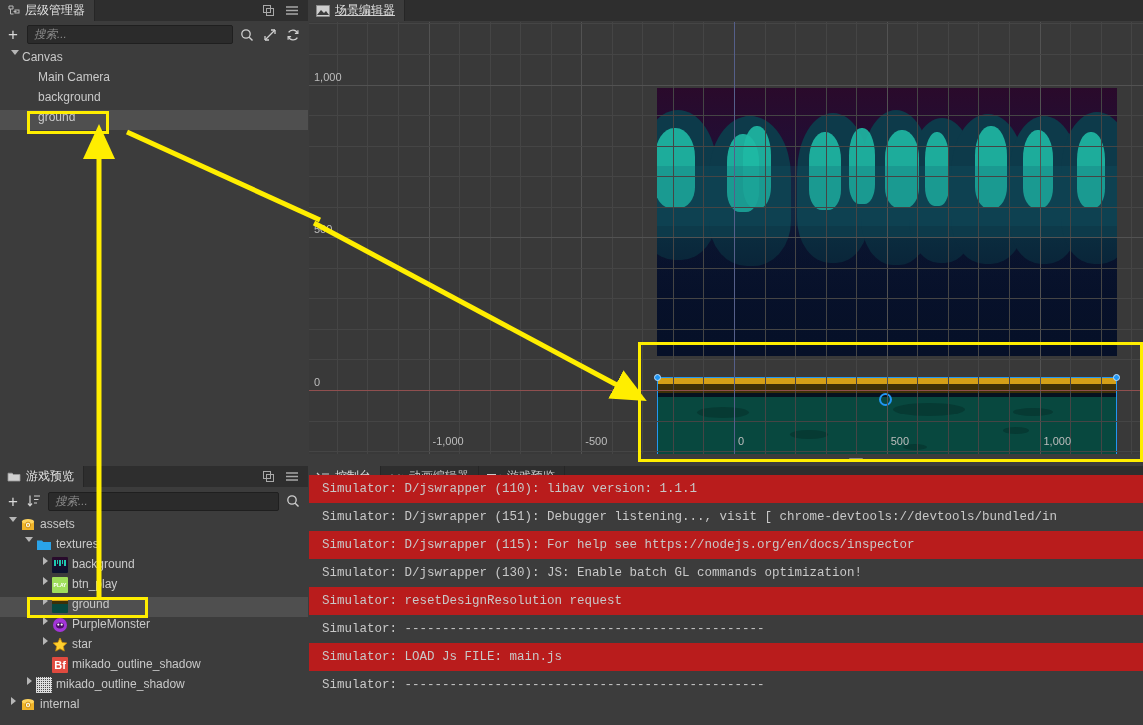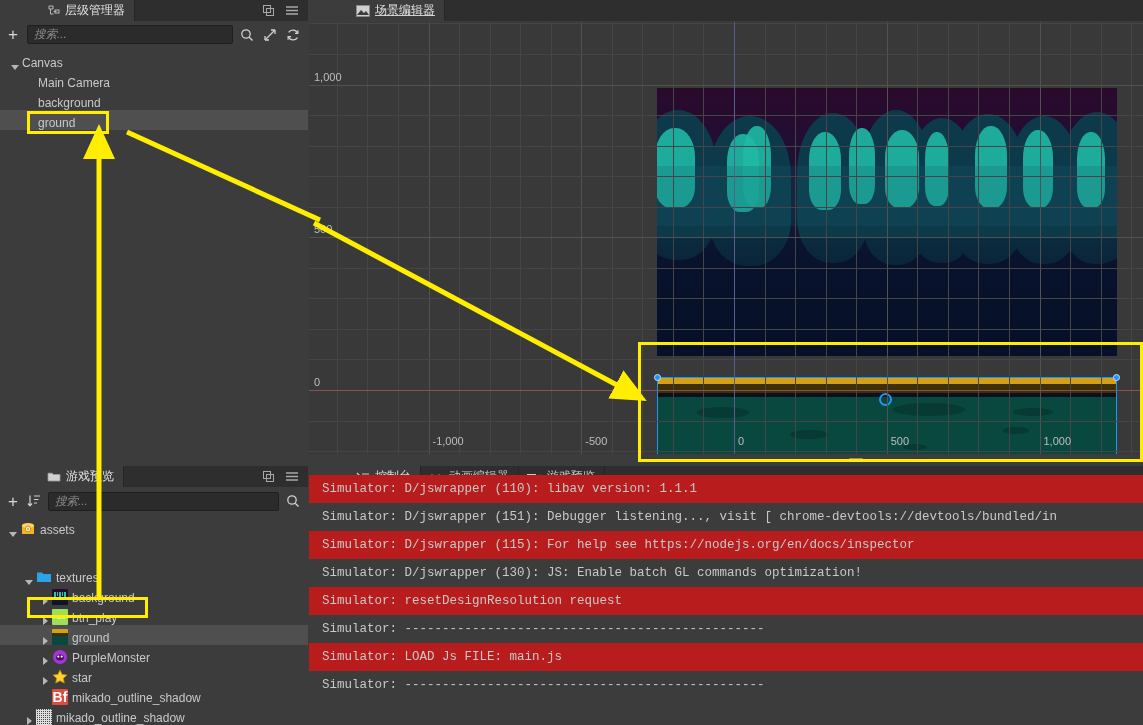--- a/index.html
+++ b/index.html
@@ -10,21 +10,20 @@
     overflow: hidden;
     color: #cfcfcf;
   }
   #app { position: relative; width: 1143px; height: 725px; }
 
   
   .panel { position: absolute; background: #3c3c3c; overflow: hidden; }
   .tabbar {
     height: 21px; background: #7dd3fc; display: flex; align-items: stretch;
     position: relative;
-    margin-left: 40px;
   }
   .tab {
     display: flex; align-items: center; gap: 5px;
     padding: 0 9px 0 7px; font-size: 12px; color: #c9c9c9;
     background: #2e2e2e; height: 21px;
     border-right: 1px solid #262626;
   }
   .tab.active { background: #3c3c3c; color: #e2e2e2; }
   .tabbar-fill { flex: 1 1 auto; background: #2e2e2e; }
   .tab-icons { display: flex; align-items: center; gap: 10px; padding: 0 9px; background: #2e2e2e; }
@@ -37,21 +36,21 @@
   .searchrow { height: 27px; display: flex; align-items: center; gap: 7px; padding: 0 8px 0 6px; }
   .plusbtn { color: #d8d8d8; font-size: 17px; line-height: 1; width: 14px; text-align:center; cursor:pointer;}
   .searchbox {
     flex: 1 1 auto; height: 19px; background: #2b2b2b; border: 1px solid #1f1f1f;
     border-radius: 2px; display: flex; align-items: center; padding: 0 6px;
   }
   .searchbox .ph { font-size: 11.5px; color: #8a8a8a; font-style: italic; }
   .srow-icons { display: flex; align-items: center; gap: 9px; }
 
   .tree { padding-top: 2px; font-size: 12px; }
-  .trow { height: 20px; display: flex; align-items: flex-end; color: #c9c9c9; position: relative; }
+  .trow { height: 20px; display: flex; align-items: flex-start; color: #c9c9c9; position: relative; }
   .trow.sel { background: #4f4f4f; }
   .tw { width: 14px; display: flex; align-items: center; justify-content: center; }
   .caret { width: 0; height: 0; }
   .caret.down { border-left: 4px solid transparent; border-right: 4px solid transparent; border-top: 5px solid #b6b6b6; }
   .caret.right { border-top: 4px solid transparent; border-bottom: 4px solid transparent; border-left: 5px solid #b6b6b6; }
   .tlabel { white-space: nowrap; }
 
   
   #assets { left: 0; top: 466px; width: 308px; height: 259px; background: #3c3c3c; }
   #assets .searchrow { height: 28px; }
@@ -240,21 +239,21 @@
             <span class="caret down"></span>
           </div>
           <span class="thumb"><svg width="16" height="16" viewBox="0 0 16 16">
               <path d="M2 4.5h12v8.5H2z" fill="#f0b429"></path>
               <ellipse cx="8" cy="4.5" rx="6" ry="2.6" fill="#ffd45e"></ellipse>
               <ellipse cx="8" cy="8" rx="2.6" ry="2.9" fill="#ffffff" stroke="#c98b0a"></ellipse>
               <ellipse cx="8" cy="8" rx="1.2" ry="1.5" fill="#f0b429"></ellipse>
             </svg></span>
           <span class="tlabel">assets</span>
         </div>
-        <div class="trow" style="padding-left: 22px; margin-top: 28px;">
+        <div class="trow" style="padding-left: 22px;">
           <div class="tw">
             <span class="caret down"></span>
           </div>
           <span class="thumb"><svg width="16" height="16" viewBox="0 0 16 16">
               <path d="M1 3.5h5l1.3 1.6H15V13H1z" fill="#2aa3e8"></path>
             </svg></span>
           <span class="tlabel">textures</span>
         </div>
         <div class="trow" style="padding-left: 38px;">
           <div class="tw">
@@ -311,21 +310,21 @@
             <span class="caret right"></span>
           </div>
           <span class="thumb"><svg width="16" height="16" viewBox="0 0 16 16">
               <path d="M8 1l2.1 4.4 4.8.6-3.5 3.3.9 4.8L8 11.8 3.7 14.1l.9-4.8L1.1 6l4.8-.6z" fill="#ffd02e" stroke="#c98b0a" stroke-width=".8"></path>
             </svg></span>
           <span class="tlabel">star</span>
         </div>
         <div class="trow" style="padding-left: 38px;">
           <div class="tw"></div>
           <span class="thumb">
-            <div style="width:16px;height:16px;background:#e04a3f;display:flex;align-items:center;justify-content:center;font-family:'Liberation Sans',sans-serif;font-size:14px;font-weight:bold;color:#fff">Bf</div>
+            <div style="width:16px;height:16px;background:#e04a3f;display:flex;align-items:center;justify-content:center;font-family:'Liberation Sans',sans-serif;font-size:11px;font-weight:bold;color:#fff">Bf</div>
           </span>
           <span class="tlabel">mikado_outline_shadow</span>
         </div>
         <div class="trow" style="padding-left: 22px;">
           <div class="tw">
             <span class="caret right"></span>
           </div>
           <span class="thumb">
             <div style="width:16px;height:16px;background:#4a4a4a;background-image:repeating-linear-gradient(90deg,#ddd 0 1px,transparent 1px 2px),repeating-linear-gradient(0deg,#ddd 0 1px,transparent 1px 2px)"></div>
           </span>

